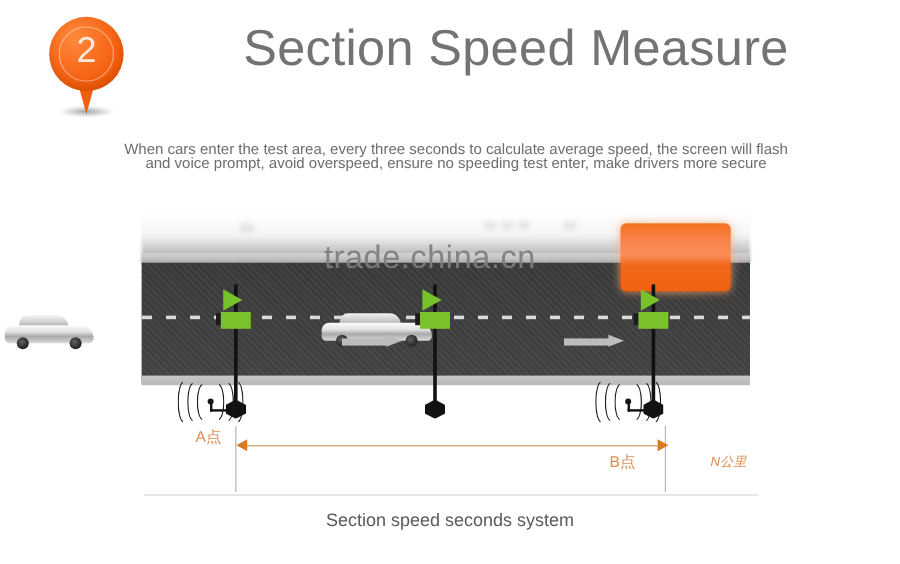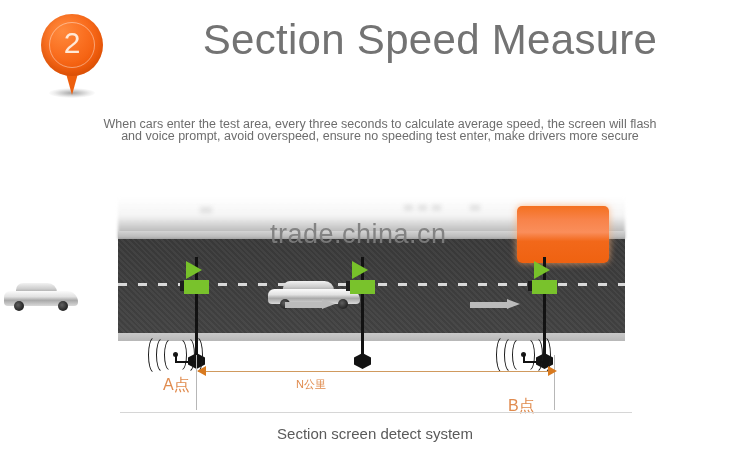--- a/index.html
+++ b/index.html
@@ -107,21 +107,21 @@
     color: #6d6d6d;
     font-family: "Liberation Sans", sans-serif;
   }
   #desc-line-1 { top: 105px; margin-top: 12px; }
   #desc-line-2 { top: 129px; }
 
   
   #scene {
     position: absolute;
     left: 0;
-    top: 187px;
+    top: 167px;
     width: 698px;
     height: 230px;
   }
 
   
   #road {
     position: absolute;
     left: 118px;
     top: 52px;
     width: 507px;
@@ -350,21 +350,21 @@
     left: 23px; top: 15px;
     width: 2px; height: 9px;
     background: #121212;
   }
   #wave-a { left: 152px; top: 152px; }
   #wave-c { left: 500px; top: 152px; }
 
   
   .pt-label {
     position: absolute;
-    font-size: 16px;
+    font-size: 13px;
     color: #e08b4e;
     font-family: "Liberation Sans", "DejaVu Sans", sans-serif;
   }
   #label-a { left: 163px; top: 188px; }
   #label-c { left: 508px; top: 188px; margin-top: 21px; }
 
   
   #dimension {
     position: absolute;
     left: 0;
@@ -395,24 +395,25 @@
     width: 0; height: 0;
     border-top: 5px solid transparent;
     border-bottom: 5px solid transparent;
   }
   #dim-arrow-left  { left: 197px; border-right: 9px solid #d87a1f; }
   #dim-arrow-right { left: 548px; border-left: 9px solid #d87a1f; }
   #dim-label {
     position: absolute;
     left: 0; top: 22px;
     width: 622px;
-    text-align: center;
+    text-align: right;
     font-size: 11px;
     color: #e08b4e;
     font-family: "Liberation Sans", "DejaVu Sans", sans-serif;
+    font-style: italic;
   }
 
   
   #caption-rule {
     position: absolute;
     left: 120px;
     top: 412px;
     width: 512px;
     height: 1px;
     background: #d6d6d6;
@@ -542,13 +543,13 @@
 <div id="dimension">
   <div class="ext-line" id="ext-left"></div>
   <div class="ext-line" id="ext-right"></div>
   <div id="dim-line"></div>
   <div class="dim-arrow" id="dim-arrow-left"></div>
   <div class="dim-arrow" id="dim-arrow-right"></div>
   <div id="dim-label">N公里</div>
 </div>
 
 <div id="caption-rule"></div>
-<div id="caption">Section screen detect system</div>
+<div id="caption">Section speed seconds system</div>
 
 </body></html>

